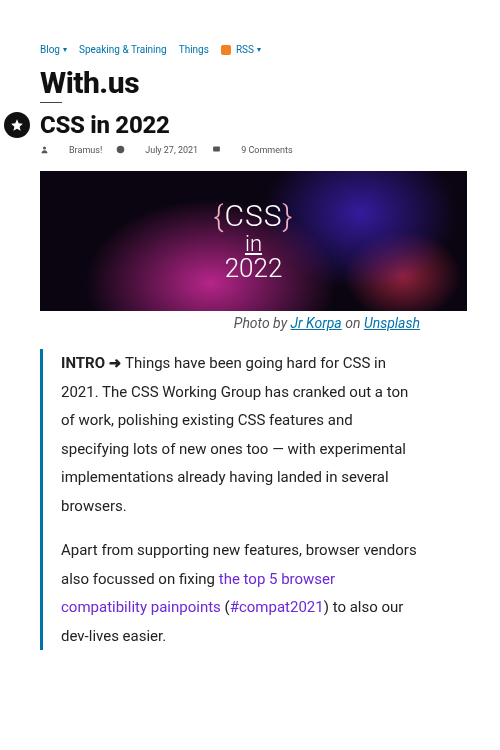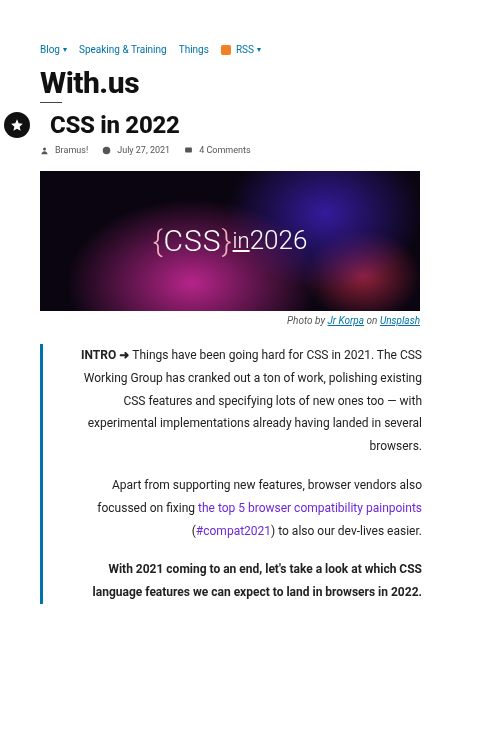--- a/index.html
+++ b/index.html
@@ -22,58 +22,57 @@
   }
   .nav .item { display: inline-flex; align-items: center; gap: 3px; cursor: pointer; }
   .nav .chev { font-size: 8px; color: #0073aa; }
   .nav .rss-icon {
     display:inline-block; width:10px; height:10px; background:#f48024;
     border-radius:2px; position:relative; margin-right:2px;
   }
   .site-title { font-size: 30px; font-weight: 800; letter-spacing: -0.5px; margin-bottom: 2px;}
   .tagline { font-size: 11px; color: #555; margin-bottom: 40px; }
   .rule { border-top: 1px solid #444; width: 22px; margin-left: 0; margin-bottom: 8px;}
-  .title-row { display:flex; align-items:center; gap:20px; margin-left:-36px;}
+  .title-row { display:flex; align-items:center; gap:10px; margin-left:-36px;}
   .star-badge {
     width:26px; height:26px; border-radius:50%; background:#111;
     display:flex; align-items:center; justify-content:center; flex:0 0 26px;
   }
   .star-badge svg { width:14px; height:14px; fill:#fff; }
   h1 { font-size: 24px; font-weight: 800; letter-spacing:-0.3px;}
   .meta {
     display:flex; gap:14px; font-size:9px; color:#555;
     margin-top:6px; margin-bottom:16px; align-items:center;
   }
-  .meta .mi { display:inline-flex; align-items:flex-end; gap:6px;}
+  .meta .mi { display:inline-flex; align-items:flex-start; gap:20px;}
   .meta svg { width:9px; height:9px; fill:#555; }
   .meta a { color:#555; text-decoration:none; }
   .hero {
-    width:380px; height:140px; position:relative; overflow:hidden;
+    width:427px; height:140px; position:relative; overflow:hidden;
     background:
       radial-gradient(ellipse 180px 120px at 40% 80%, rgba(200,40,150,0.9), transparent 70%),
       radial-gradient(ellipse 140px 110px at 75% 30%, rgba(60,30,180,0.85), transparent 70%),
       radial-gradient(ellipse 90px 70px at 85% 75%, rgba(180,40,70,0.8), transparent 65%),
       #0a0510;
-    display:flex; flex-direction:row; align-items:center; justify-content:center;
+    display:flex; flex-direction:column; align-items:center; justify-content:center;
     color:#fff; text-align:center; line-height:1.05;
   }
   .hero .l1 { font-size:30px; font-weight:300; letter-spacing:1px;}
   .hero .brace { color:#f0b0c0; }
   .hero .l2 { font-size:22px; font-weight:300;text-decoration:underline;}
   .hero .l3 { font-size:26px; font-weight:300;}
-  .caption { font-size:10px; font-style:italic; color:#555; text-align:right; width:380px; margin-top:4px; margin-bottom:18px;}
+  .caption { font-size:14px; font-style:italic; color:#555; text-align:right; width:380px; margin-top:4px; margin-bottom:18px;}
   .caption a { color:#0073aa; text-decoration:underline;}
   .article {
     border-left: 3px solid #0073aa;
     padding: 0 0 0 18px;
     width: 382px;
-    font-size: 12px;
+    font-size: 15px;
     line-height: 1.9;
     color:#222;
-    text-align:right;
   }
   .article p { margin-bottom: 16px; }
   .article a { color:#6d28d9; }
 </style>
 </head>
 <body>
 
 <div class="wrap">
 
   <nav class="nav">
@@ -118,41 +117,38 @@
     <span class="mi">
       <svg viewBox="0 0 24 24">
           <circle cx="12" cy="12" r="10"></circle>
         </svg>
       <a>July 27, 2021</a>
     </span>
     <span class="mi">
       <svg viewBox="0 0 24 24">
           <rect x="3" y="4" width="18" height="13" rx="2"></rect>
         </svg>
-      <a>4 Comments</a>
+      <a>9 Comments</a>
     </span>
   </div>
 
   <div class="hero">
     <div class="l1">
       <span class="brace">{</span><span>CSS</span><span class="brace">}</span>
     </div>
     <div class="l2">in</div>
-    <div class="l3">2026</div>
+    <div class="l3">2022</div>
   </div>
 
   <div class="caption">
     <span>Photo by </span><a>Jr Korpa</a><span> on </span><a>Unsplash</a>
   </div>
 
   <div class="article">
     <p>
       <strong>INTRO ➜ </strong><span>Things have been going hard for CSS in 2021. The CSS Working Group has cranked out a ton of work, polishing existing CSS features and specifying lots of new ones too — with experimental implementations already having landed in several browsers.</span>
     </p>
     <p>
       <span>Apart from supporting new features, browser vendors also focussed on fixing </span><a>the top 5 browser compatibility painpoints</a><span> (</span><a>#compat2021</a><span>) to also our dev-lives easier.</span>
     </p>
-    <p>
-      <strong>With 2021 coming to an end, let's take a look at which CSS language features we can expect to land in browsers in 2022.</strong>
-    </p>
   </div>
 
 </div>
 
 </body></html>

